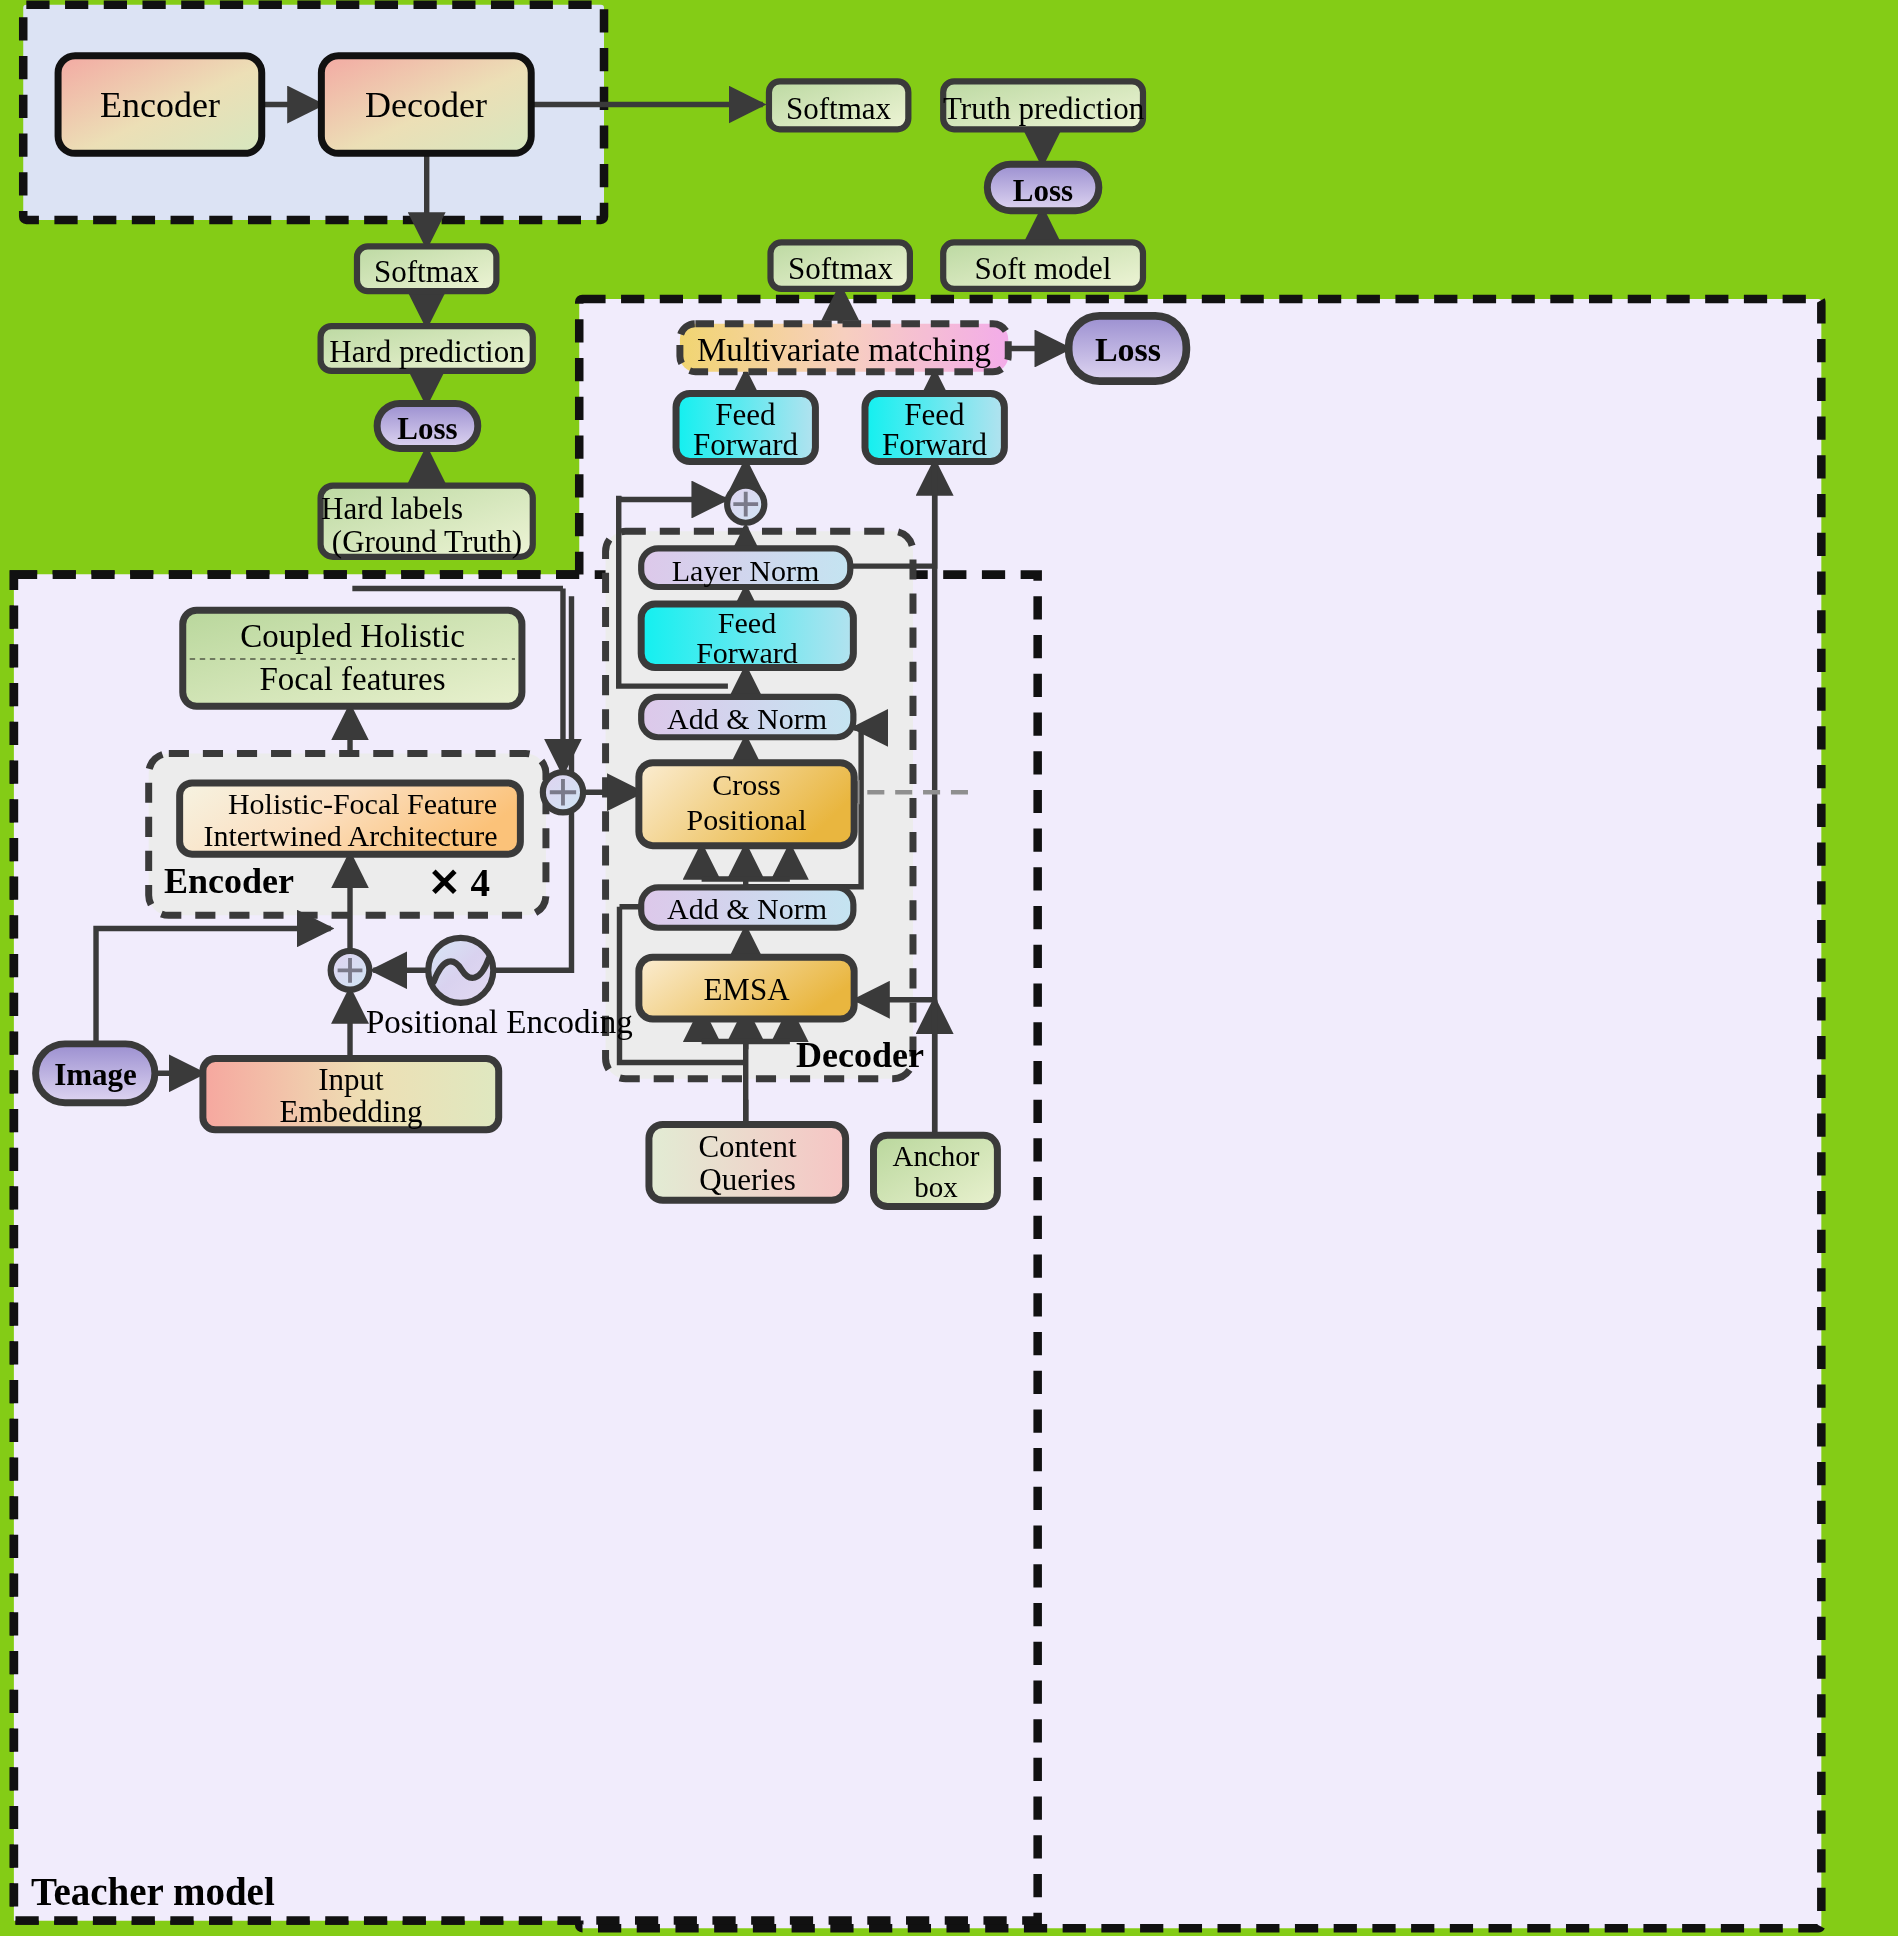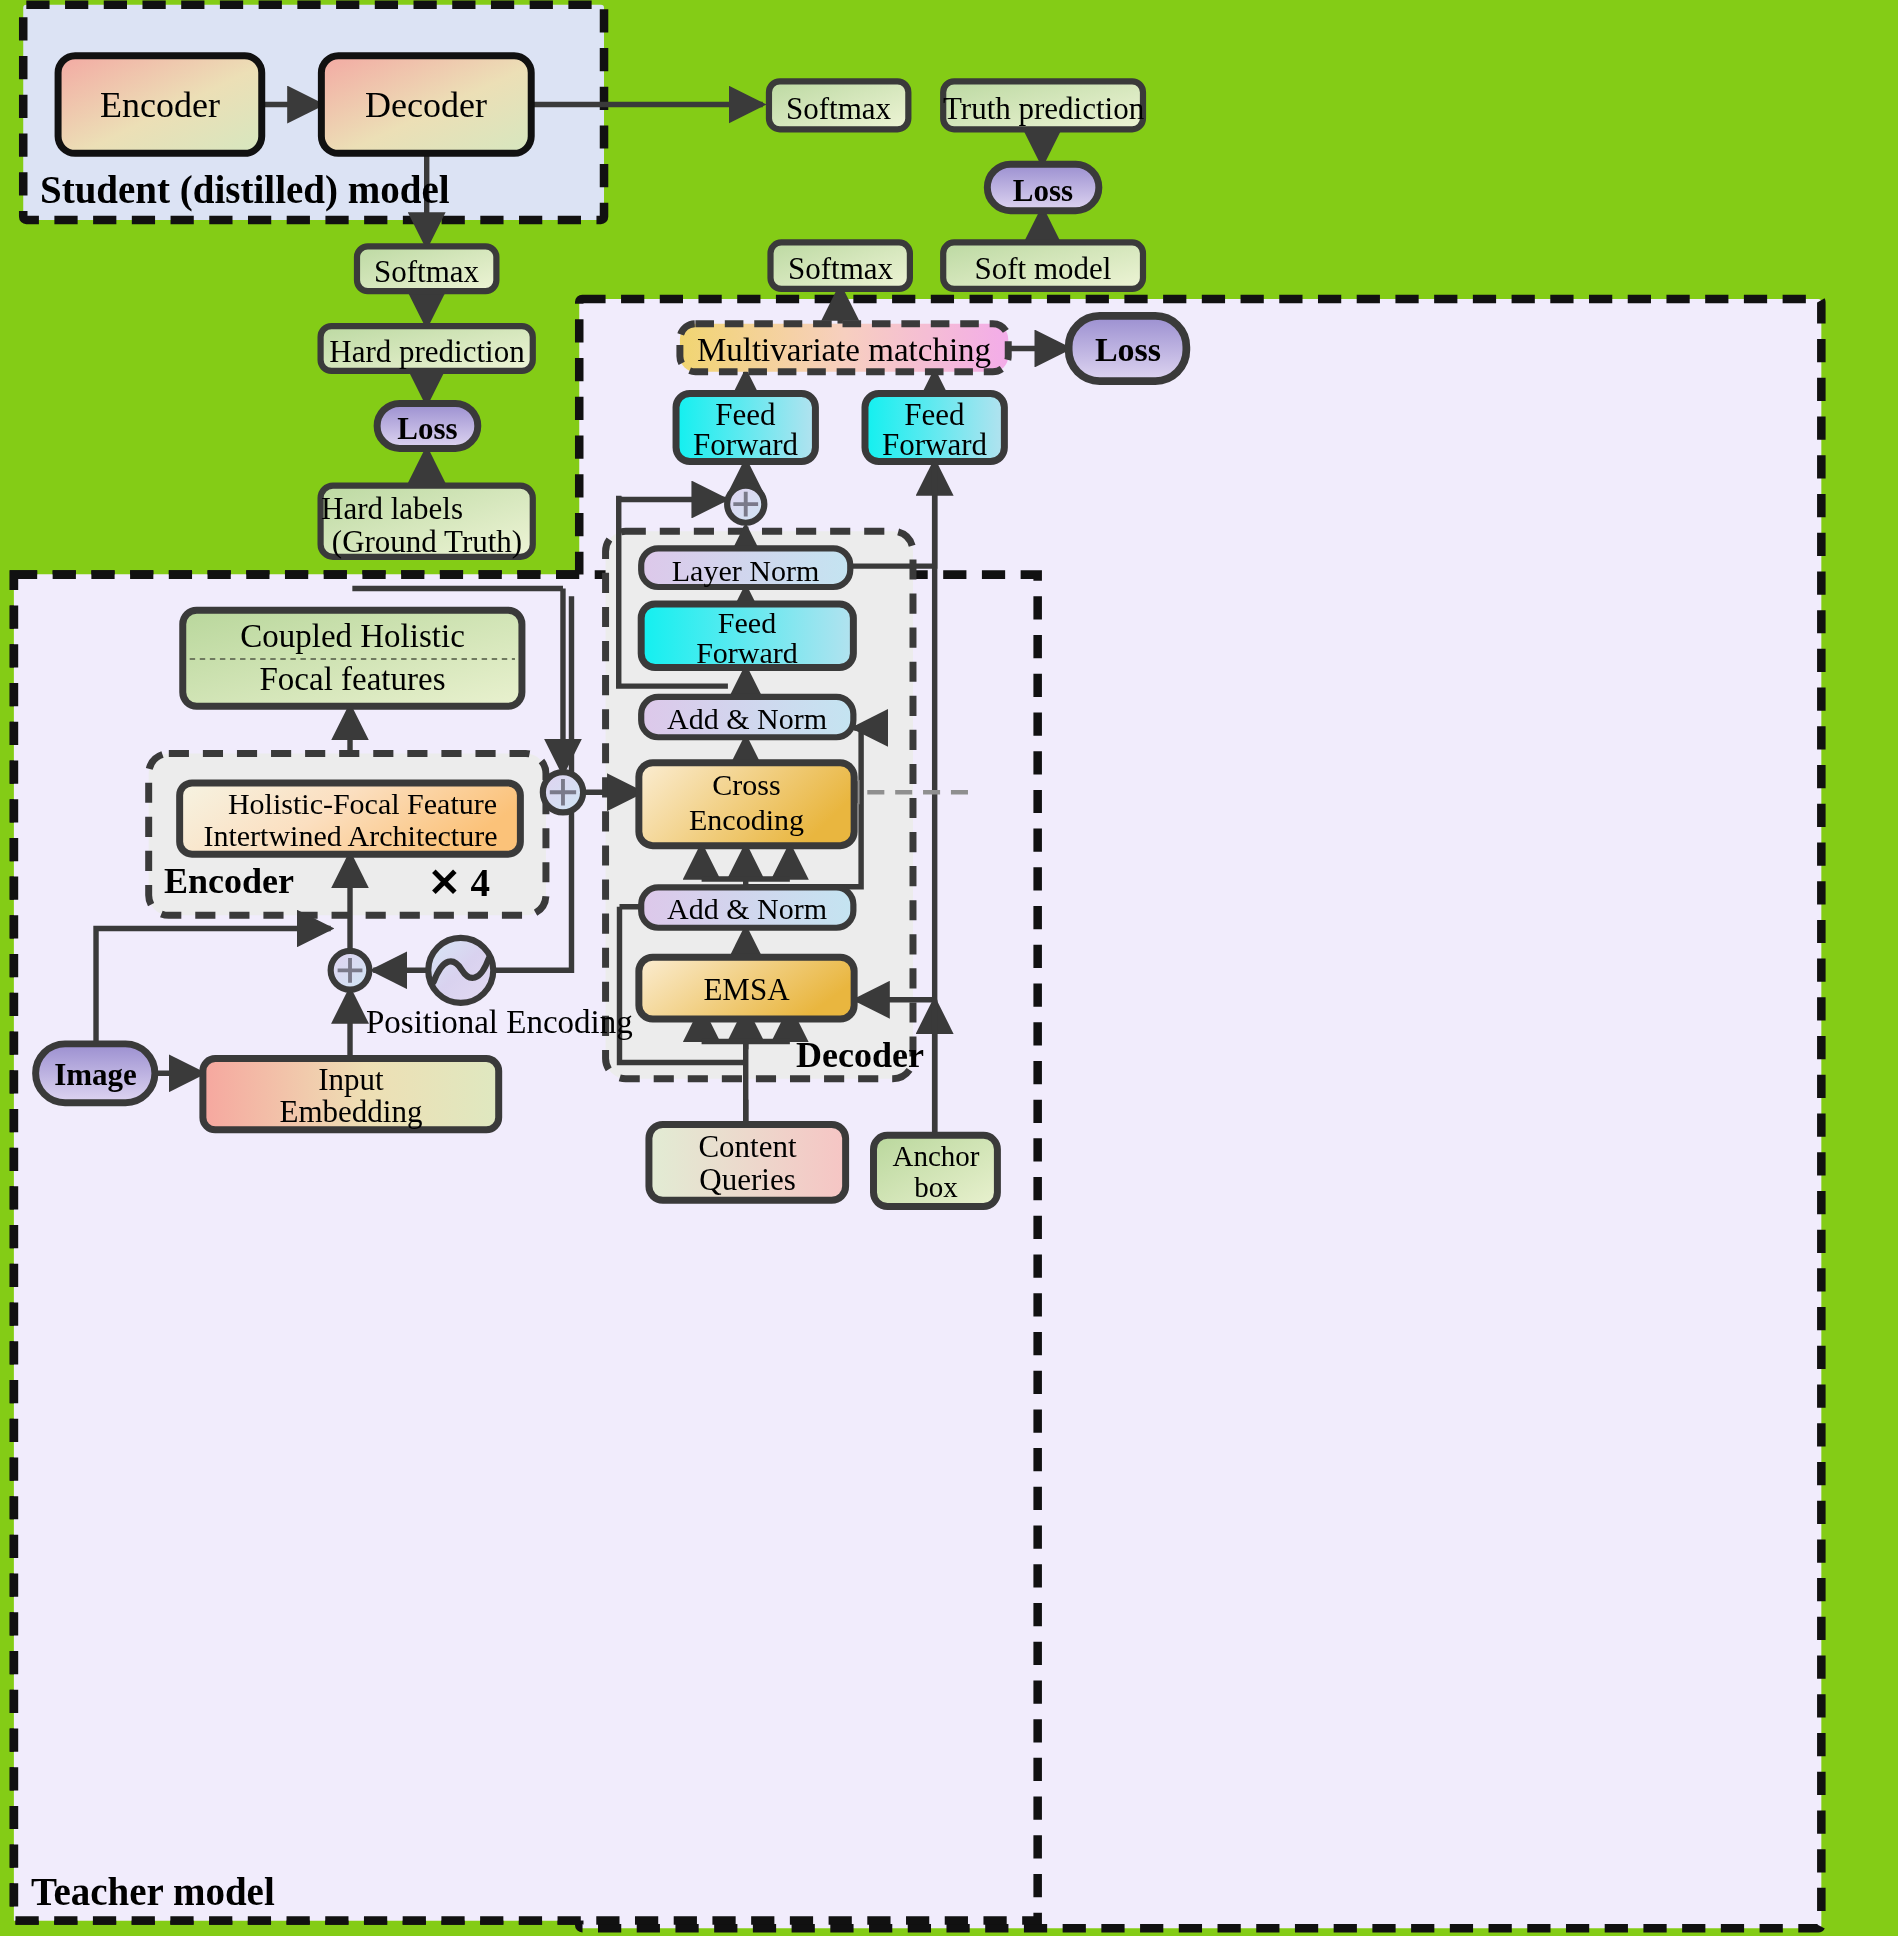--- a/index.html
+++ b/index.html
@@ -230,21 +230,20 @@
 <path d="M 947 651 H 979 M 963 635 V 667" stroke="#7a7a8a" stroke-width="5"></path>
 <circle cx="452" cy="1253" r="25" fill="url(#gPlus)" stroke="#3a3a3a" stroke-width="8"></circle>
 <path d="M 436 1253 H 468 M 452 1237 V 1269" stroke="#7a7a8a" stroke-width="5"></path>
 
 <circle cx="595" cy="1253" r="42" fill="url(#gSine)" stroke="#3a3a3a" stroke-width="8"></circle>
 <path d="M 560 1268 C 572 1236, 586 1236, 596 1252 C 606 1268, 620 1268, 631 1238" fill="none" stroke="#3a3a3a" stroke-width="8" stroke-linecap="round"></path>
 </svg>
 
 <div class="plain" style="left:58px;top:84px;width:204px;text-align:center;font-size:36px;">Encoder</div>
 <div class="plain" style="left:321px;top:84px;width:210px;text-align:center;font-size:36px;">Decoder</div>
-<div class="lbl" style="left:40px;top:167px;font-size:39px;">Student (distilled) model</div>
 
 <div class="plain" style="left:769px;top:91px;width:139px;text-align:center;font-size:31px;">Softmax</div>
 <div class="plain" style="left:943px;top:91px;width:200px;text-align:center;font-size:31px;">Truth prediction</div>
 <div class="lbl" style="left:987px;top:173px;width:112px;text-align:center;font-size:31px;">Loss</div>
 
 <div class="plain" style="left:357px;top:254px;width:139px;text-align:center;font-size:31px;">Softmax</div>
 <div class="plain" style="left:321px;top:334px;width:212px;text-align:center;font-size:31px;">Hard prediction</div>
 <div class="lbl" style="left:377px;top:411px;width:101px;text-align:center;font-size:31px;">Loss</div>
 <div class="plain" style="left:321px;top:491px;width:212px;font-size:31px;">Hard labels</div>
 <div class="plain" style="left:321px;top:524px;width:212px;text-align:center;font-size:31px;">(Ground Truth)</div>
@@ -258,21 +257,21 @@
 <div class="plain" style="left:676px;top:397px;width:139px;text-align:center;font-size:31px;">Feed</div>
 <div class="plain" style="left:676px;top:427px;width:139px;text-align:center;font-size:31px;">Forward</div>
 <div class="plain" style="left:865px;top:397px;width:139px;text-align:center;font-size:31px;">Feed</div>
 <div class="plain" style="left:865px;top:427px;width:139px;text-align:center;font-size:31px;">Forward</div>
 
 <div class="plain" style="left:641px;top:554px;width:209px;text-align:center;font-size:30px;">Layer Norm</div>
 <div class="plain" style="left:641px;top:606px;width:212px;text-align:center;font-size:30px;">Feed</div>
 <div class="plain" style="left:641px;top:636px;width:212px;text-align:center;font-size:30px;">Forward</div>
 <div class="plain" style="left:641px;top:702px;width:212px;text-align:center;font-size:30px;">Add &amp; Norm</div>
 <div class="plain" style="left:639px;top:768px;width:215px;text-align:center;font-size:30px;">Cross</div>
-<div class="plain" style="left:639px;top:803px;width:215px;text-align:center;font-size:30px;">Encoding</div>
+<div class="plain" style="left:639px;top:803px;width:215px;text-align:center;font-size:30px;">Positional</div>
 <div class="plain" style="left:641px;top:892px;width:212px;text-align:center;font-size:30px;">Add &amp; Norm</div>
 <div class="plain" style="left:639px;top:972px;width:215px;text-align:center;font-size:31px;">EMSA</div>
 <div class="lbl" style="left:796px;top:1034px;font-size:36px;">Decoder</div>
 
 <div class="plain" style="left:649px;top:1129px;width:197px;text-align:center;font-size:31px;">Content</div>
 <div class="plain" style="left:649px;top:1162px;width:197px;text-align:center;font-size:31px;">Queries</div>
 <div class="plain" style="left:874px;top:1140px;width:124px;text-align:center;font-size:29px;">Anchor</div>
 <div class="plain" style="left:874px;top:1171px;width:124px;text-align:center;font-size:29px;">box</div>
 
 <div class="plain" style="left:183px;top:618px;width:339px;text-align:center;font-size:33px;">Coupled Holistic</div>

